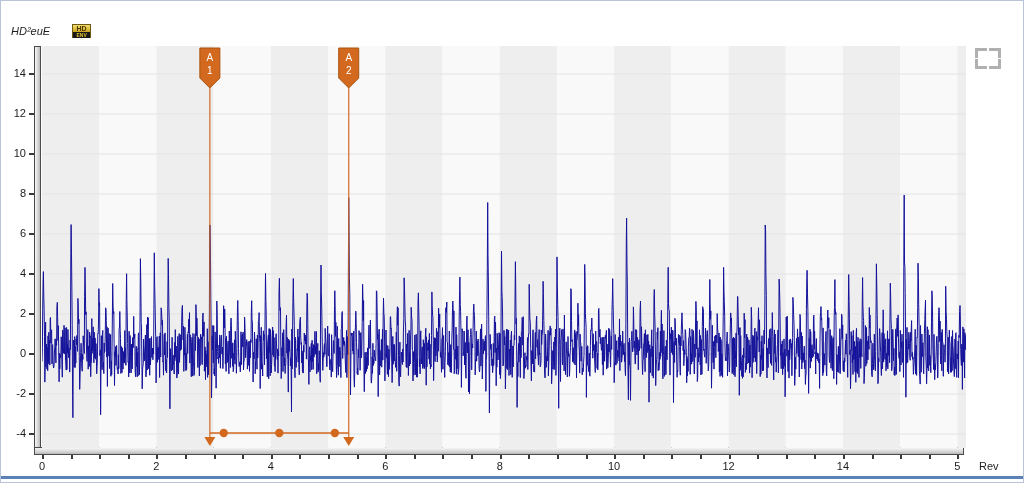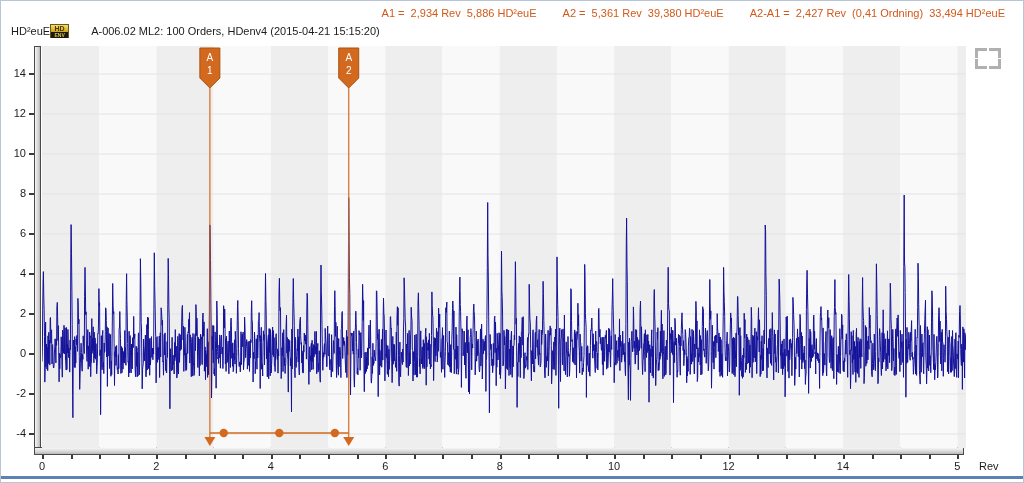--- a/index.html
+++ b/index.html
@@ -2,21 +2,21 @@
 <html><head>
 <meta charset="utf-8">
 <style>
   html,body{margin:0;padding:0;background:#e8e8e8;font-family:"Liberation Sans",sans-serif;}
   .window{position:relative;width:1022px;height:481px;background:#ffffff;border:1px solid #b9c5d6;overflow:hidden;}
   
   .readouts{position:absolute;top:6px;right:18px;font-size:11px;color:#d2591a;white-space:pre;}
   .readouts span{margin-left:26px;}
   .readouts span:first-child{margin-left:0;}
   .hdr-left{position:absolute;top:22px;left:10px;height:16px;display:flex;align-items:center;font-size:11px;color:#1c1c1c;}
-  .unit-label{}
+  .unit-label{margin-right:22px;font-style:italic;}
   .hd-icon{width:19px;height:14px;margin-right:22px;display:flex;flex-direction:column;border:1px solid #6b5a10;box-sizing:border-box;}
   .hd-icon .t{flex:1;background:linear-gradient(#f3dd6d,#caa41f);color:#4a3800;font-size:7px;font-weight:bold;line-height:7px;text-align:center;letter-spacing:0px;}
   .hd-icon .b{flex:1;background:#181818;color:#e3c231;font-size:5px;font-weight:bold;line-height:6px;text-align:center;}
   
   .ybar{position:absolute;left:33px;top:45px;width:7px;height:409px;background:linear-gradient(to right,#f5f5f5,#d9d9d9 55%,#b9b9b9);border:1px solid #4a4a4a;box-sizing:border-box;}
   .xbar{position:absolute;left:33px;top:446px;width:930px;height:8px;background:linear-gradient(#f5f5f5,#d9d9d9 55%,#b9b9b9);border:1px solid #4a4a4a;box-sizing:border-box;}
   .plot-wrap{position:absolute;left:41px;top:45px;width:924px;height:402px;}
   .xtick{position:absolute;width:2px;height:4px;background:#3a3a3a;top:454px;}
   .xlabel{position:absolute;top:459px;width:44px;margin-left:-22px;text-align:center;font-size:11px;color:#1c1c1c;}
   .xunit{position:absolute;top:459px;font-size:11px;color:#1c1c1c;}
@@ -30,29 +30,27 @@
   .fs-icon .bl{left:0;bottom:0;border-bottom-width:3px;border-left-width:3px;}
   .fs-icon .br{right:0;bottom:0;border-bottom-width:3px;border-right-width:3px;}
   .bottom-bar{position:absolute;left:0;bottom:3px;width:100%;height:3px;}
   svg text{font-family:"Liberation Sans",sans-serif;}
 </style>
 </head>
 <body>
 
 <div class="window">
 
-  <div class="readouts" style="color: rgb(210, 89, 26);"><span>A1 =  2,934 Rev  5,886 HD²euE</span><span>A2 =  5,361 Rev  39,380 HD²euE</span><span>A2-A1 =  2,427 Rev  (0,41 Ordning)  33,494 HD²euE</span></div>
 
   <div class="hdr-left">
     <span class="unit-label">HD²euE</span>
     <span class="hd-icon">
       <span class="t">HD</span>
       <span class="b">ENV</span>
     </span>
-    <span>A-006.02 ML2: 100 Orders, HDenv4 (2015-04-21 15:15:20)</span>
   </div>
 
   <div class="ybar"></div>
   <div class="xbar"></div>
 
   <div class="plot-wrap">
     <svg id="plot-svg" width="924" height="402" viewBox="0 0 924 402">
         <g>
           <rect x="0" y="0" width="57.21362229102168" height="402" fill="#eeeeee"></rect>
           <rect x="57.21362229102168" y="0" width="57.21362229102168" height="402" fill="#f9f9f9"></rect>

